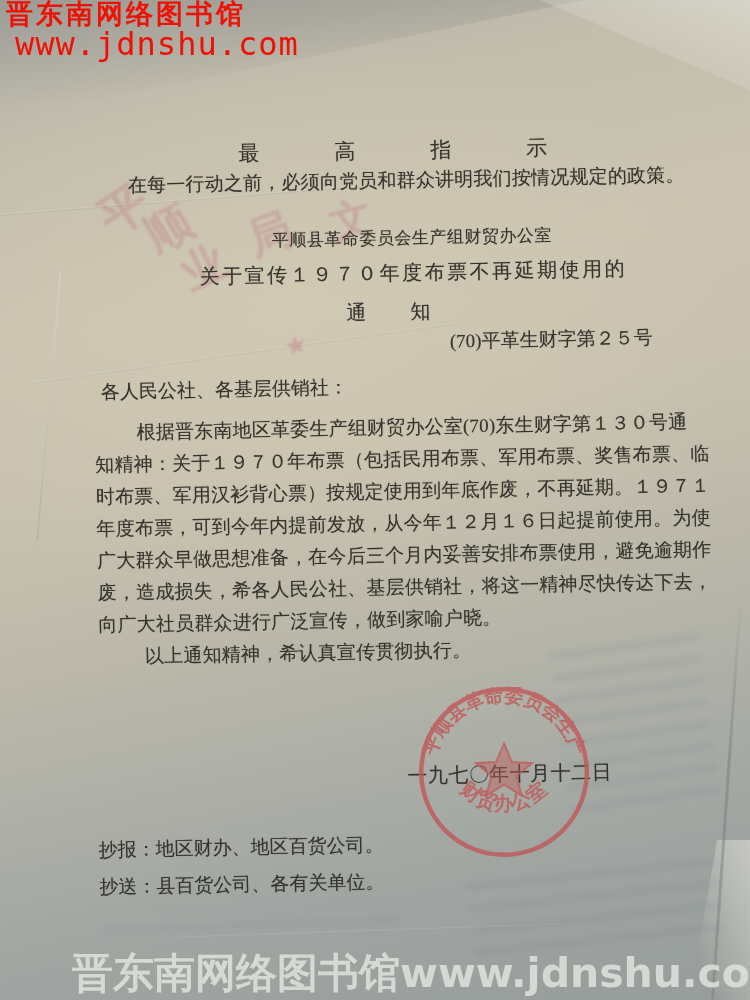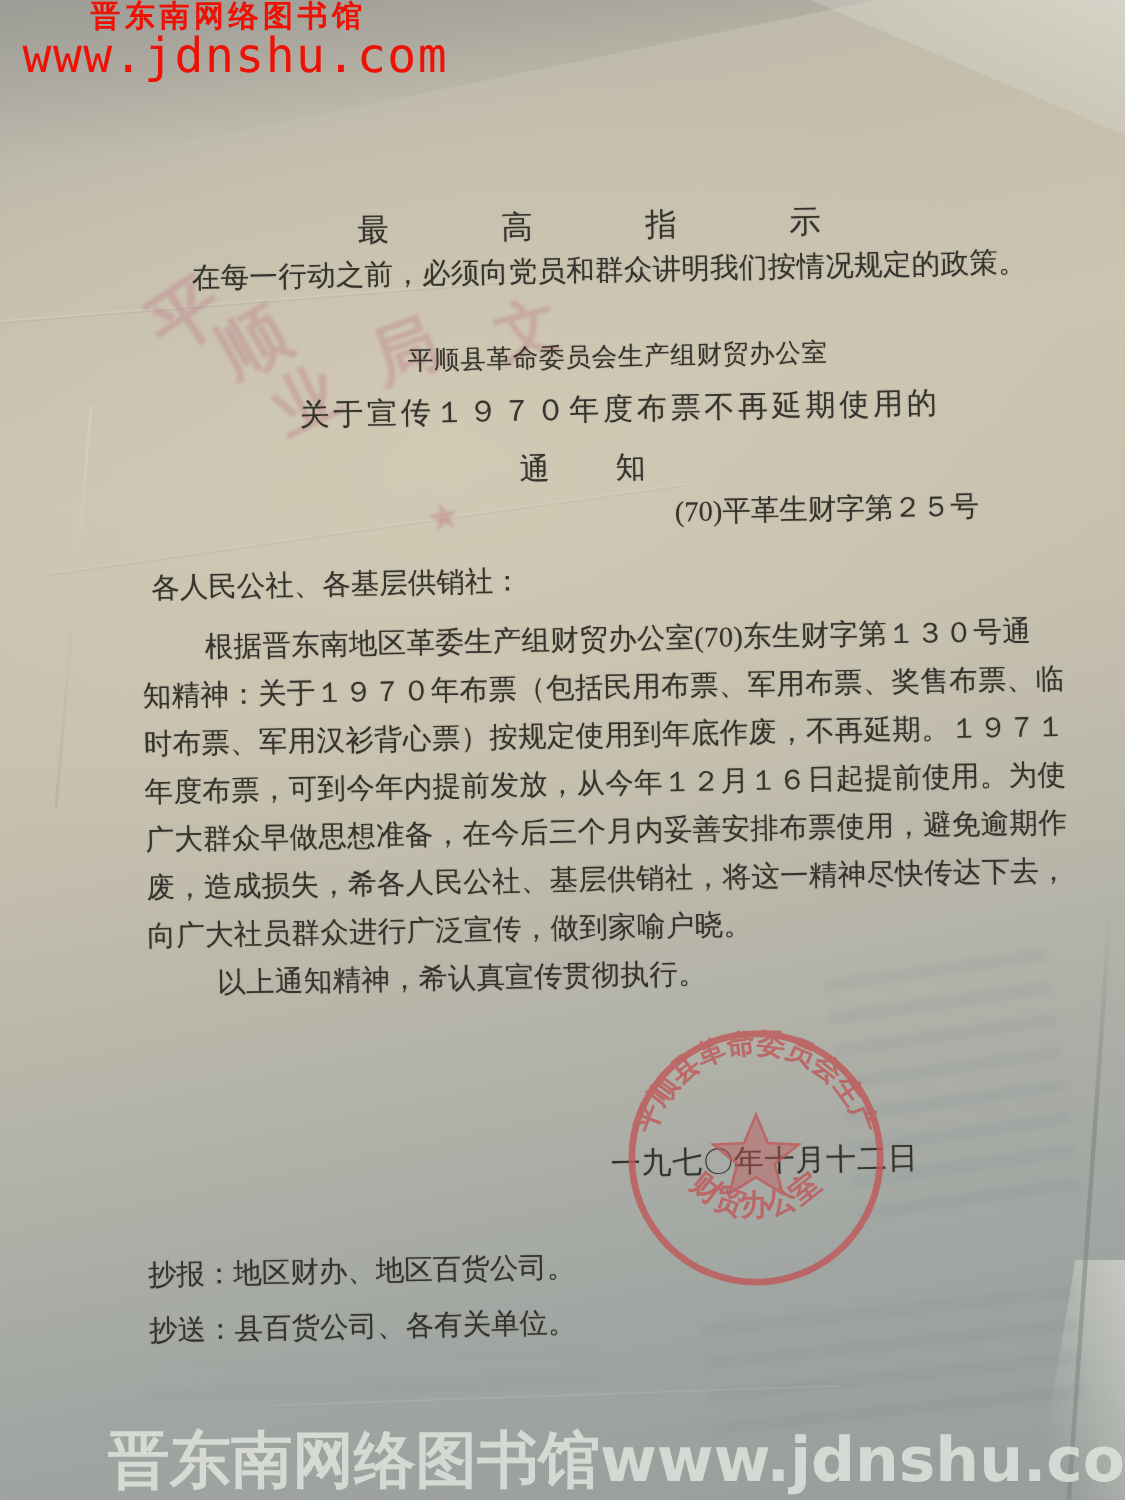--- a/index.html
+++ b/index.html
@@ -30,21 +30,21 @@
   .crease{position:absolute;background:linear-gradient(to bottom,rgba(240,238,228,.5),rgba(130,128,118,.35));
     height:2px;border-radius:2px;opacity:.6;}
   .crease.c1{left:-10px;top:196px;width:470px;transform:rotate(-4.5deg);}
   .crease.c2{left:30px;top:352px;width:430px;transform:rotate(-8deg);opacity:.45;}
   .crease.c3{left:48px;top:270px;width:2px;height:270px;transform:rotate(5deg);
     background:linear-gradient(to bottom,rgba(235,233,223,.45),rgba(130,128,118,.3));}
   .crease.c4{left:180px;top:930px;width:380px;transform:rotate(-2deg);opacity:.3;}
 
   
   .wm-top{position:absolute;left:6px;top:0;z-index:40;line-height:1.05;}
-  .wm-top .cn{font-family:"DejaVu Sans",sans-serif;font-weight:bold;font-size:20px;letter-spacing:3px;text-align:center;}
+  .wm-top .cn{font-family:"DejaVu Sans",sans-serif;font-weight:bold;font-size:27px;letter-spacing:3px;}
   .wm-top .url{font-family:"DejaVu Sans Mono","DejaVu Sans",monospace;font-weight:normal;font-size:32px;letter-spacing:1px;margin-left:9px;}
 
   
   .wm-bottom{position:absolute;left:72px;top:946px;z-index:40;white-space:nowrap;
     font-family:"DejaVu Sans",sans-serif;font-weight:bold;font-size:41px;letter-spacing:0px;}
 
   
   .doc-text{position:absolute;inset:0;transform:rotate(-1.1deg);transform-origin:50% 45%;z-index:10;}
   .doc-text .t{position:absolute;white-space:nowrap;color:#35332d;
     text-shadow:0 0 1px rgba(53,51,45,.35);}

